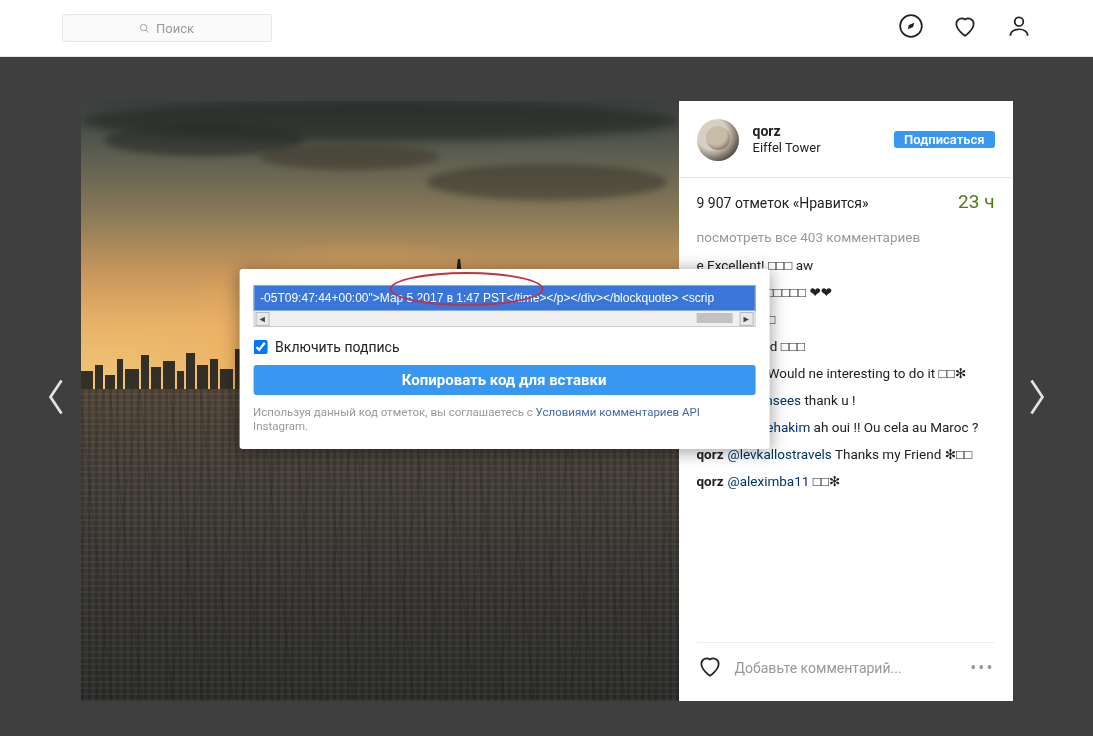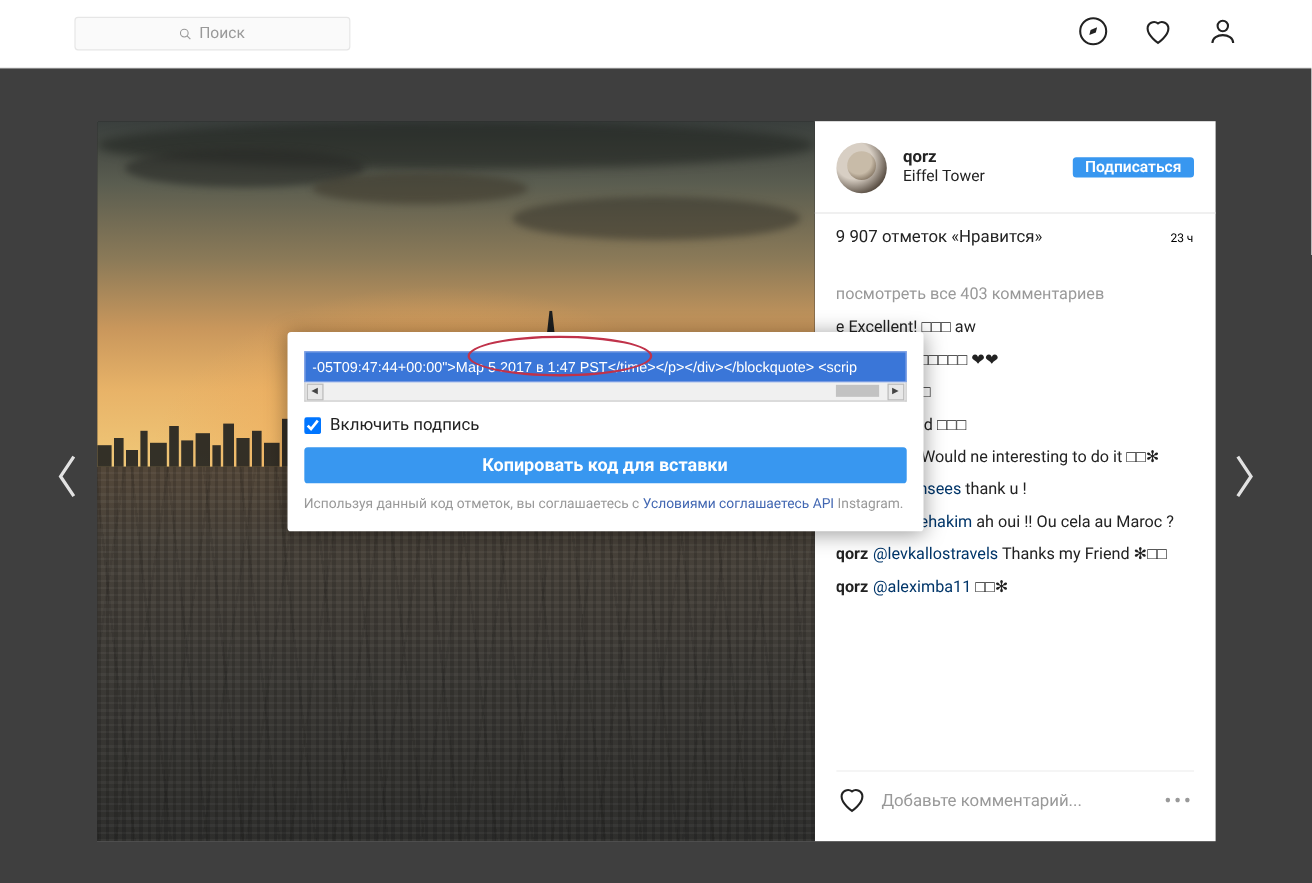--- a/index.html
+++ b/index.html
@@ -5,21 +5,21 @@
 * { margin: 0; padding: 0; box-sizing: border-box; font-family: -apple-system, BlinkMacSystemFont, "Segoe UI", Roboto, Helvetica, Arial, sans-serif; }
 body { width: 1093px; height: 736px; background: #fafafa; overflow: hidden; position: relative; }
 
 
 .topbar { height: 57px; background: #fff; border-bottom: 1px solid #e6e6e6; display: flex; align-items: center; padding: 0 20px; position: relative; z-index: 10; }
 .topbar-inner { width: 970px; margin: 0 auto; display: flex; align-items: center; justify-content: space-between; }
 .logo-group { display: flex; align-items: center; gap: 14px; }
 .logo-icon svg { width: 26px; height: 26px; }
 .logo-divider { width: 1px; height: 30px; background: #222; }
 .logo-text { font-family: "Brush Script MT", cursive; font-size: 26px; font-weight: 600; font-style: italic; letter-spacing: -0.5px; }
-.search-box { width: 230px; height: 28px; background: #fafafa; border: 1px solid #e6e6e6; border-radius: 3px; display: flex; align-items: center; justify-content: center; gap: 6px; color: #999; font-size: 13px; }
+.search-box { width: 210px; height: 28px; background: #fafafa; border: 1px solid #e6e6e6; border-radius: 3px; display: flex; align-items: center; justify-content: center; gap: 6px; color: #999; font-size: 13px; }
 .nav-icons { display: flex; gap: 28px; align-items: center; }
 .nav-icons svg { width: 26px; height: 26px; stroke: #222; fill: none; stroke-width: 1.6; }
 
 
 .overlay { position: absolute; inset: 57px 0 0 0; background: rgba(0,0,0,0.75); z-index: 20; display: flex; align-items: center; justify-content: center; }
 .nav-arrow { position: absolute; top: 50%; transform: translateY(-50%); width: 40px; height: 40px; display: flex; align-items: center; justify-content: center; cursor: pointer; }
 .nav-arrow svg { width: 22px; height: 40px; fill: #fff; opacity: 0.85; }
 .nav-arrow.left { left: 36px; }
 .nav-arrow.right { right: 36px; }
 
@@ -58,23 +58,23 @@
 
 .sidebar { flex: 1; display: flex; flex-direction: column; padding: 18px; position: relative; }
 .post-header { display: flex; align-items: center; gap: 14px; }
 .avatar { width: 42px; height: 42px; border-radius: 50%; background: radial-gradient(circle at 35% 35%, #d8cfc4 0 40%, #5a4f44 75%); position: relative; overflow:hidden; }
 .avatar::after{content:"";position:absolute;left:22%;top:18%;width:58%;height:58%;border-radius:50%;background:radial-gradient(circle at 40% 35%, #c8bba8 0 50%, #6a5a48 90%);}
 .user-block { flex: 1; line-height: 1.25; }
 .username { font-weight: 700; font-size: 14px; color: #222; }
 .location { font-size: 13px; color: #222; }
 .follow-btn { background: #3897f0; color: #fff; font-weight: 600; font-size: 13px; padding: 1px 10px; border-radius: 3px; border: none; cursor: pointer; }
 .divider { height: 1px; background: #e6e6e6; margin: 16px -18px 12px; }
-.likes-row { display: flex; justify-content: space-between; align-items: baseline; font-size: 14px; margin-bottom: 25px; text-align: center; }
+.likes-row { display: flex; justify-content: space-between; align-items: baseline; font-size: 14px; margin-bottom: 10px; text-align: center; }
 .likes { color: #222; }
-.time { color: #000000; font-size: 10px; }
+.time { color: #4d7c0f; font-size: 19px; }
 .comments { flex: 1; overflow-y: auto; font-size: 13.5px; line-height: 1.55; color: #222; padding-right: 6px; }
 .comments::-webkit-scrollbar { width: 10px; }
 .comments::-webkit-scrollbar-thumb { background: #c8c8c8; }
 .comment { margin-bottom: 6px; word-wrap: break-word; }
 .comment .u { font-weight: 700; margin-right: 4px; }
 .comment .m { color: #003569; }
 .view-all { color: #999; margin: 4px 0 8px; }
 .heart-row { display:flex;align-items:center; gap:12px; margin-top:8px; border-top:1px solid #efefef; padding-top:10px; }
 .heart-row svg { width:26px; height:26px; stroke:#222; fill:none; stroke-width:1.6; }
 .add-comment { flex:1; color:#999; font-size:14px; }
@@ -228,15 +228,15 @@
       <span class="scroll-thumb"></span>
       <span class="arrow-btn">►</span>
     </div>
   </div>
   <label class="chk-row">
     <input type="checkbox" checked="" style="">
     <span>Включить подпись</span>
   </label>
   <button class="copy-btn">Копировать код для вставки</button>
   <div class="terms">
-    <span>Используя данный код отметок, вы соглашаетесь с </span><a href="#">Условиями соглашаетесь API</a><span> Instagram.</span>
+    <span>Используя данный код отметок, вы соглашаетесь с </span><a href="#">Условиями комментариев API</a><span> Instagram.</span>
   </div>
 </div>
 
 </body></html>

